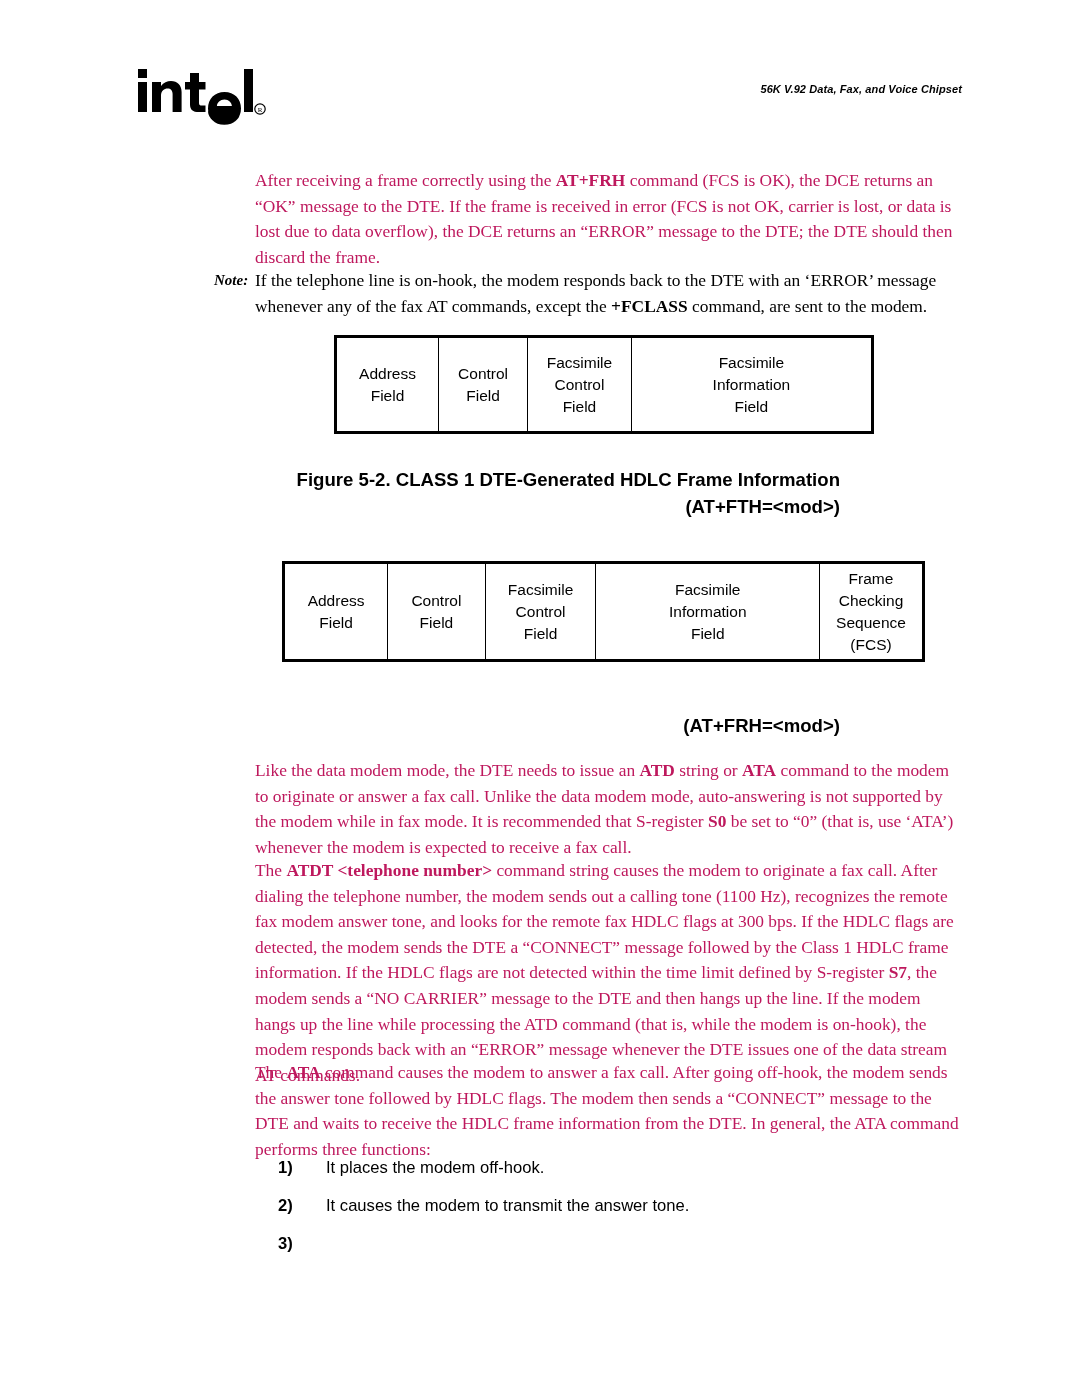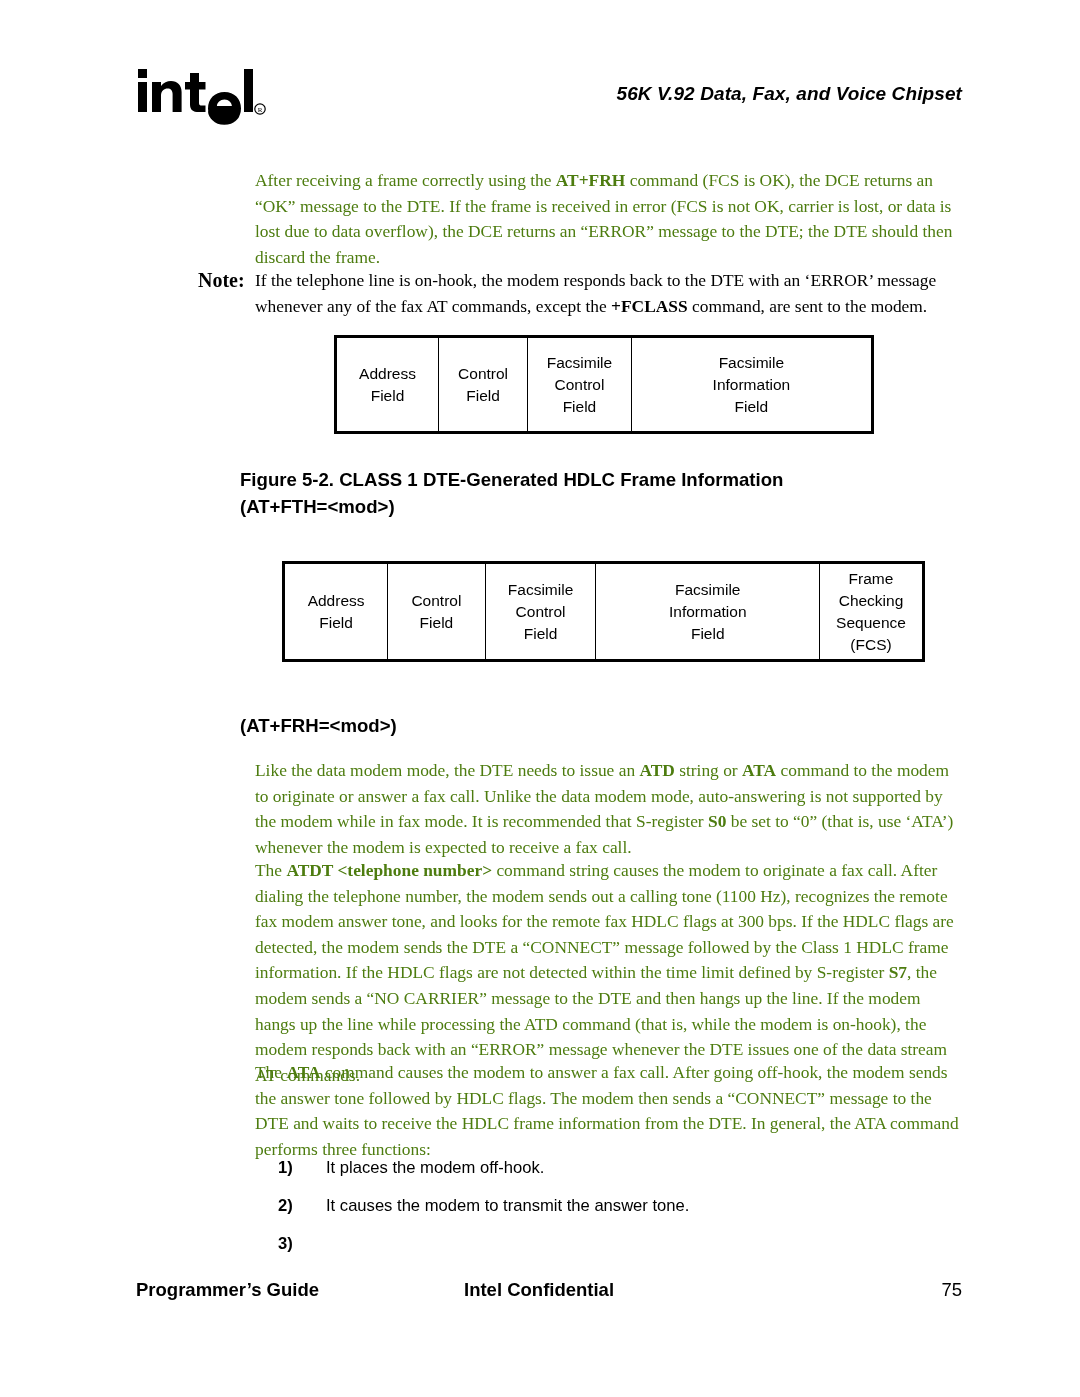--- a/index.html
+++ b/index.html
@@ -36,46 +36,47 @@
     height: 62px;
   }
   .logo svg { display: block; }
   .header-title {
     position: absolute;
     right: 118px;
     top: 23px;
     font-family: "Liberation Sans", "DejaVu Sans", sans-serif;
     font-weight: bold;
     font-style: italic;
-    font-size: 19px;
+    font-size: 11px;
     letter-spacing: 0.1px;
     white-space: nowrap;
   }
 
   
   .para {
     position: absolute;
     font-size: 17.4px;
     line-height: 25.6px;
     text-align: left;
-    color: #4d7c0f;
+    color: #be185d;
   }
   .para b { font-weight: bold; }
 
   .note-block {
     position: absolute;
     left: 198px;
     width: 762px;
   }
   .note-label {
     position: absolute;
-    left: 0;
-    top: 0;
-    font-weight: bold;
-    font-size: 20px;
+    left: 16px;
+    top: 0;
+    font-weight: bold;
+    font-style: italic;
+    font-size: 15px;
     line-height: 25.6px;
   }
   .note-body {
     position: absolute;
     left: 57px;
     top: 0;
     width: 705px;
     font-size: 17.4px;
     line-height: 25.6px;
   }
@@ -105,21 +106,21 @@
   .frame-cell:last-child { border-right: none; }
   .frame-cell .ln { display: block; white-space: nowrap; }
 
   
   .figcaption {
     position: absolute;
     font-family: "Liberation Sans", "DejaVu Sans", sans-serif;
     font-weight: bold;
     font-size: 18.6px;
     line-height: 27px;
-    text-align: left;
+    text-align: right;
   }
 
   
   .numlist {
     position: absolute;
     font-family: "Liberation Sans", "DejaVu Sans", sans-serif;
     font-size: 16.6px;
     line-height: 21px;
   }
   .numitem {
@@ -261,19 +262,14 @@
       </div>
       <div class="numitem">
         <span class="num">2)</span>
         <span class="txt">It causes the modem to transmit the answer tone.</span>
       </div>
       <div class="numitem">
         <span class="num">3)</span>
       </div>
     </div>
 
-  <div class="footer">
-    <div class="footer-left">Programmer’s Guide</div>
-    <div class="footer-center">Intel Confidential</div>
-    <div class="footer-right">75</div>
-  </div>
 
 </div>
 
 </body></html>

